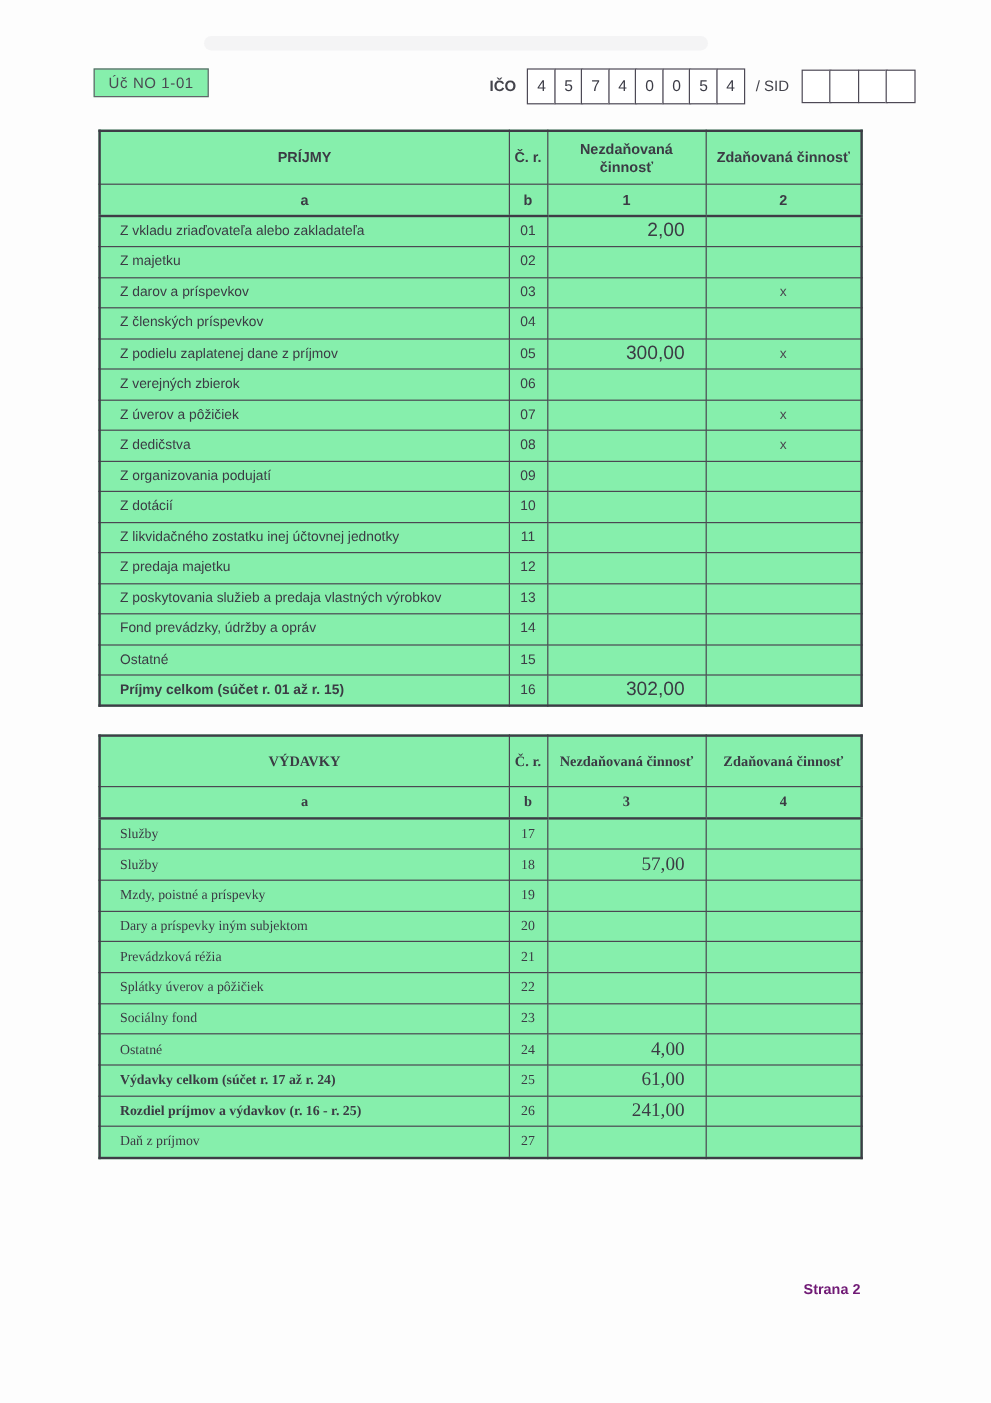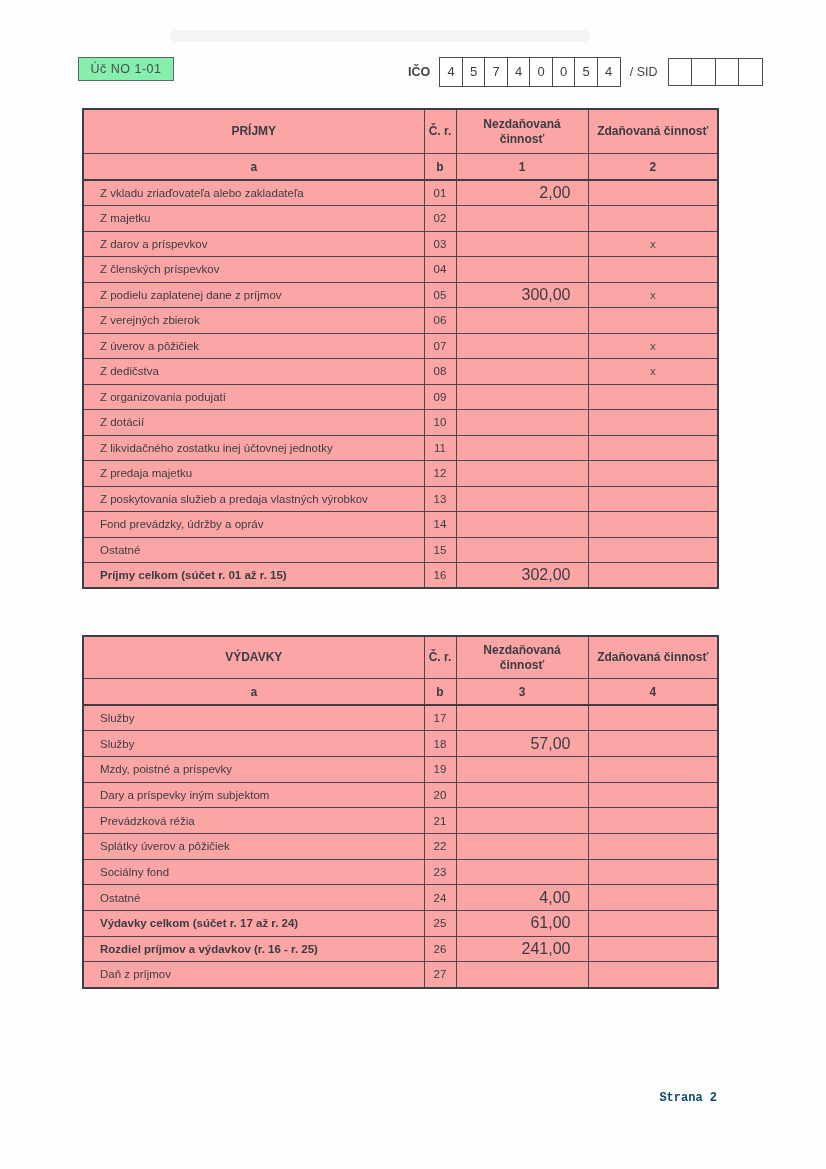--- a/index.html
+++ b/index.html
@@ -41,25 +41,25 @@
   .digit-box:first-child { margin-left:0; }
   .sid-label { font-size:12.5px; color:#43434b; margin:0 10px 0 9px; }
   .sid .digit-box { height:26px; width:23px; }
 
   
   table.form-table {
     position:absolute; left:82px;
     width:635px;
     border-collapse:collapse;
     table-layout:fixed;
-    background:#fca5a5;
+    background:#86efac;
     border:2px solid #3e3c46;
   }
   #income-table { top:108px; }
-  #expense-table { top:635px; }
+  #expense-table { top:612px;font-family:Liberation Serif, serif; }
   .form-table th, .form-table td {
     border:1px solid #4a4752;
     overflow:hidden; white-space:nowrap;
   }
   .form-table thead tr.main th {
     height:41px; font-size:12px; font-weight:bold; color:#3b3b44;
     text-align:center; white-space:normal; line-height:1.25; padding:0 4px;
   }
   #income-table thead tr.main th { height:43px; }
   .form-table thead tr.sub th {
@@ -70,22 +70,22 @@
   #expense-table tbody tr { height:25.7px; }
   .form-table td { font-size:11.5px; color:#3b3b44; }
   .form-table td.label { text-align:left; padding-left:16px; }
   .form-table td.cr    { text-align:center; }
   .form-table td.num   { text-align:right; padding-right:17px; font-size:16px; }
   .form-table td.mark  { text-align:center; font-size:11.5px; color:#4a4a52; }
   .form-table tr.bold td.label { font-weight:bold; }
 
   
   .footer {
-    position:absolute; top:1091px; right:109px;
-    font-size:12px; font-weight:bold; color:#0c4a6e;font-family:Liberation Mono, monospace;
+    position:absolute; top:1067px; right:109px;
+    font-size:12px; font-weight:bold; color:#701a75;
   }
 </style>
 </head>
 <body>
 
 <div class="page">
 
   <div class="scan-smudge"></div>
 
   <div class="form-code-box">

